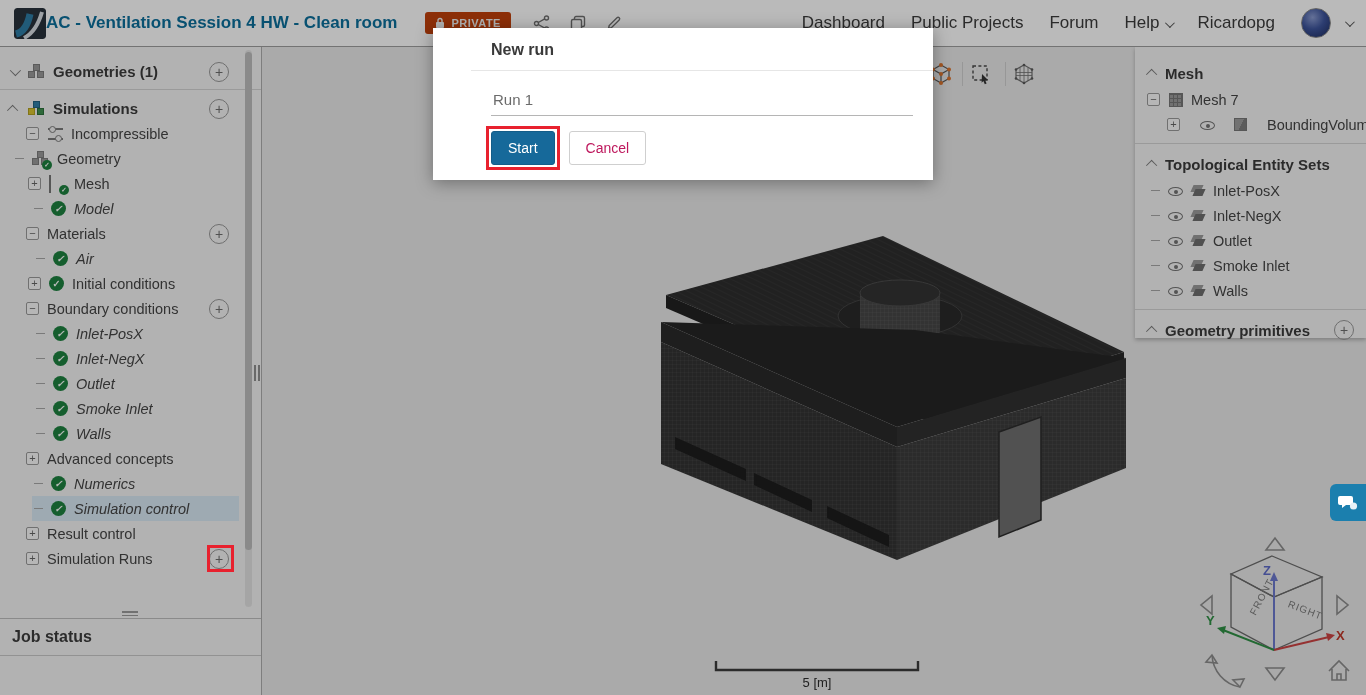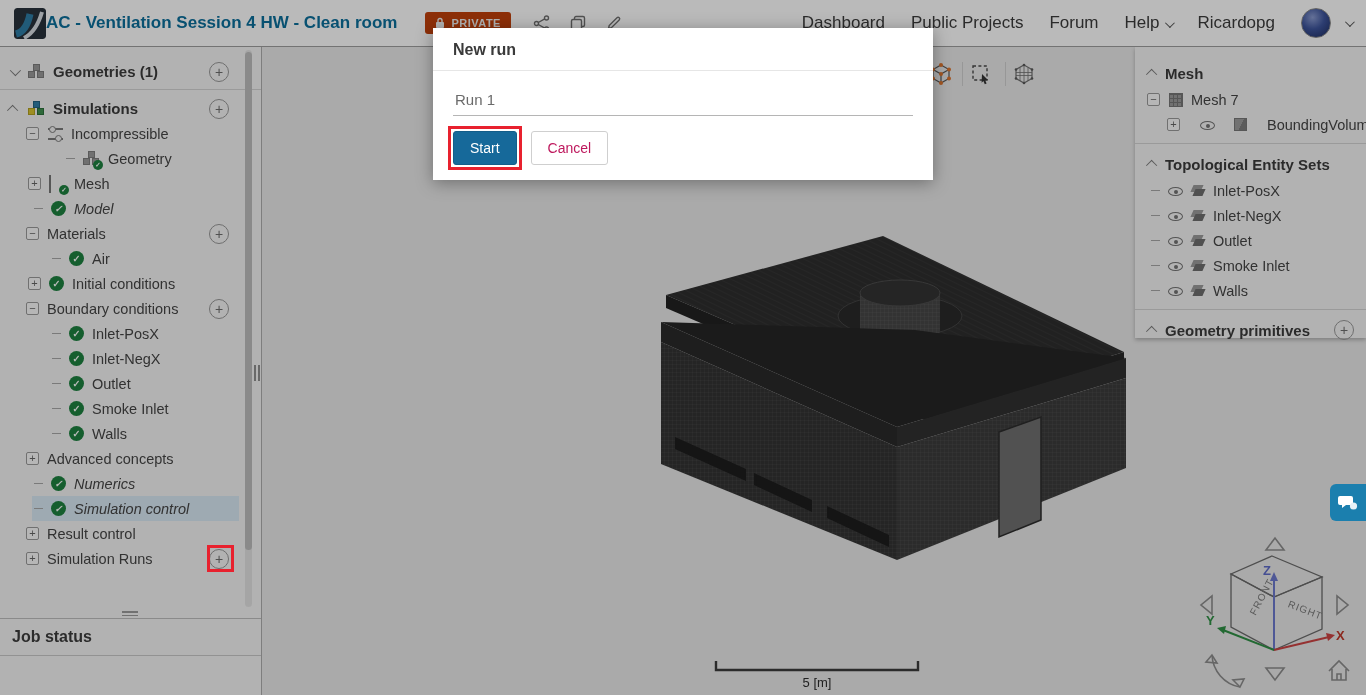--- a/index.html
+++ b/index.html
@@ -27,23 +27,23 @@
     border-right:1px solid #adadad;display:flex;flex-direction:column;z-index:9;}
   .tree{padding-top:12px;position:relative;flex:1 1 auto;overflow:hidden;}
   .row{height:25px;display:flex;align-items:center;font-size:14.5px;color:#454545;cursor:pointer;position:relative;}
   .row .lbl{margin-left:8px;white-space:nowrap;}
   .r-top{padding-left:10px;}
   .r-top .lbl{font-weight:bold;color:#3c3c3c;font-size:15px;}
   .sec-divider{height:1px;background:#d4d4d4;margin:5px 0 6px 0;}
   .r1{padding-left:26px;}
   .r2g{padding-left:26px;}
   .r2i-box{padding-left:28px;}
-  .r2i-dash{padding-left:22px;margin-left:44px;}
+  .r2i-dash{padding-left:15px;}
   .r2c{padding-left:34px;font-style:italic;}
-  .r3{padding-left:52px;}
+  .r3{padding-left:36px;font-style:italic;}
   .sel>*{position:relative;z-index:1;}
   .sel::before{content:"";position:absolute;left:32px;right:22px;top:0;bottom:0;background:#d9e9f4;z-index:0;}
 
   .chev{display:inline-block;width:8px;height:8px;border-right:1.6px solid #7c7c7c;border-bottom:1.6px solid #7c7c7c;flex:0 0 auto;}
   .chev.down{transform:rotate(45deg) translateY(-2px);}
   .chev.up{transform:rotate(-135deg) translateY(-2px);}
   .ebox{width:13px;height:13px;border:1px solid #9a9a9a;background:#fafafa;border-radius:2px;
     display:inline-flex;align-items:center;justify-content:center;font-size:11px;line-height:1;color:#666;flex:0 0 auto;}
   .ebox.plus::after{content:"+";}
   .ebox.minus::after{content:"\2212";}
@@ -110,21 +110,21 @@
   .eye::after{content:"";position:absolute;left:5.5px;top:6px;width:4px;height:4px;background:#737373;border-radius:50%;}
   .faces{width:15px;height:13px;position:relative;display:inline-block;flex:0 0 auto;margin-left:6px;}
   .faces::before{content:"";position:absolute;left:2px;top:1px;width:10px;height:7px;background:#9b9b9b;transform:skewX(-24deg);}
   .faces::after{content:"";position:absolute;left:4px;top:5px;width:10px;height:7px;background:#6e6e6e;transform:skewX(-24deg);}
   .cube1{width:13px;height:13px;background:linear-gradient(115deg,#9d9d9d 55%,#7d7d7d 55%);border:1px solid #787878;flex:0 0 auto;margin-left:6px;}
   .rp-add{margin-left:auto;margin-right:12px;}
 
   
   .dim{position:absolute;inset:0;background:rgba(0,0,0,0.27);z-index:40;}
   .modal{position:absolute;left:433px;top:28px;width:500px;height:152px;background:#fff;z-index:50;
-    box-shadow:0 3px 16px rgba(0,0,0,.35);display:flex;flex-direction:column;}
+    box-shadow:0 3px 16px rgba(0,0,0,.35);display:flex;flex-direction:column;padding-left:38px;}
   .modal-title{padding:13px 20px 11px 20px;font-size:16px;font-weight:bold;color:#3a3a3a;border-bottom:1px solid #e6e6e6;}
   .modal-body{padding:16px 20px 0 20px;}
   .modal-input{width:100%;border:none;border-bottom:1px solid #b5b5b5;background:transparent;outline:none;
     font-size:15px;color:#6b6b6b;padding:4px 2px 7px 2px;font-family:"Liberation Sans",sans-serif;}
   .modal-foot{padding:15px 20px;display:flex;align-items:center;}
   .btn{font-size:14px;border-radius:3px;padding:8px 16px;cursor:pointer;font-family:"Liberation Sans",sans-serif;}
   .btn-start{background:#16699a;color:#fff;border:1px solid #135d89;}
   .btn-cancel{background:#fff;color:#be185d;border:1px solid #cfcfcf;margin-left:14px;}
   .annot{outline:3px solid #e8212e;outline-offset:2px;}
   .annot-rect{position:absolute;border:3px solid #e8212e;z-index:60;pointer-events:none;}

